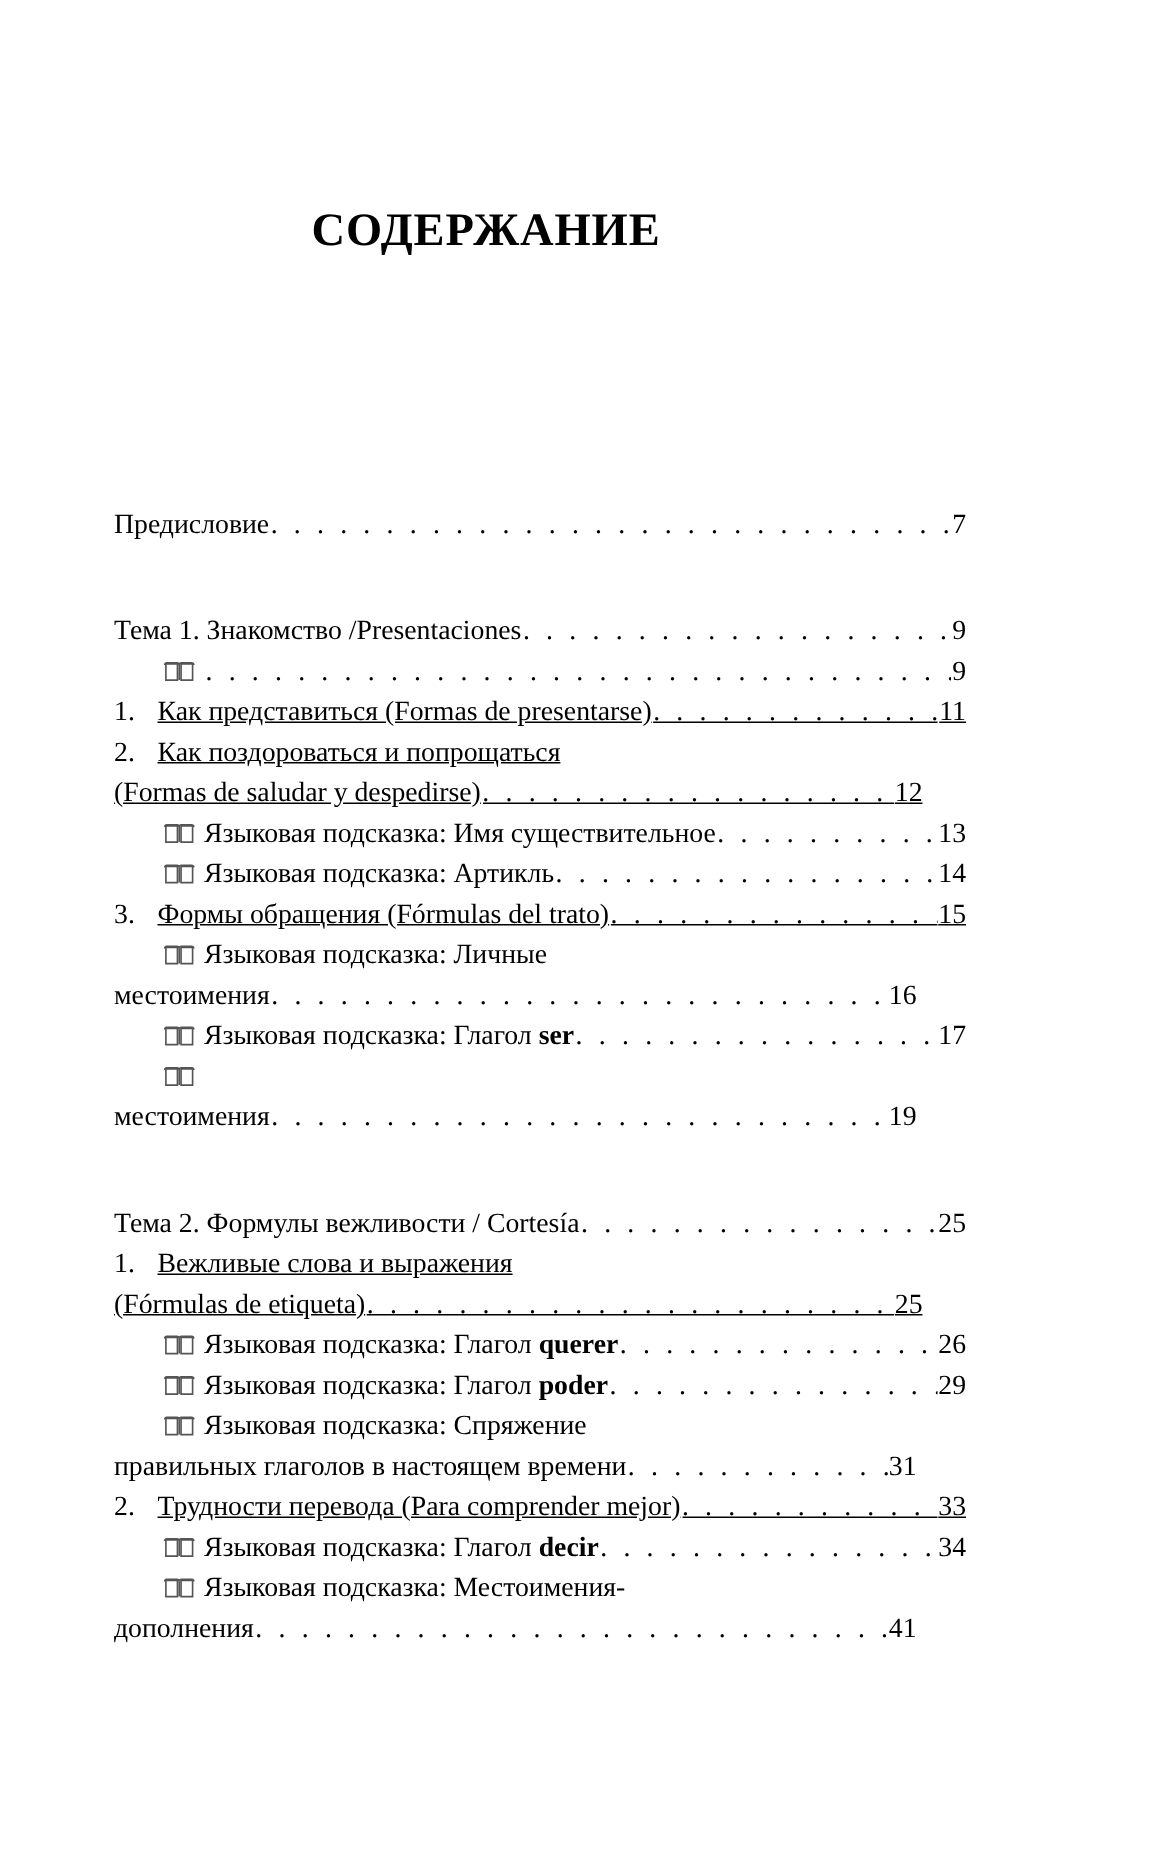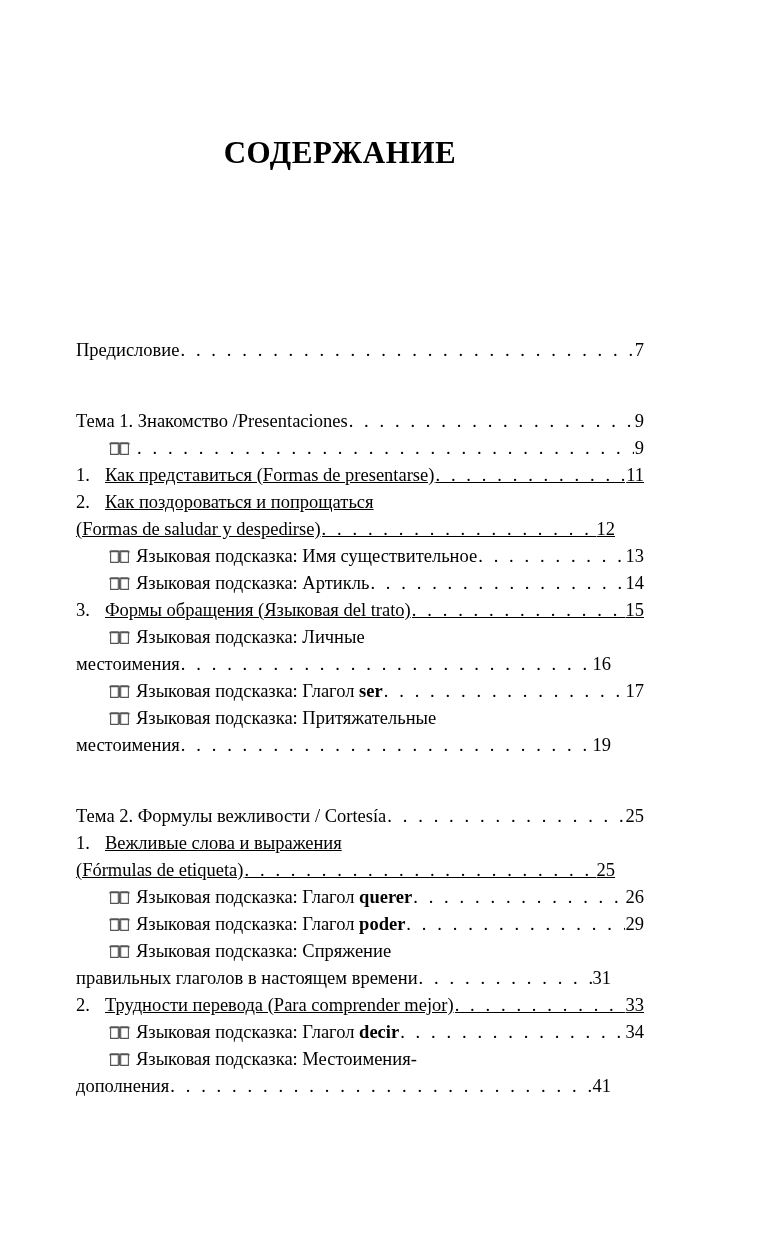--- a/index.html
+++ b/index.html
@@ -21,21 +21,21 @@
     position: absolute;
     left: 0; top: 0;
     width: 768px;
     height: 1241px;
     overflow: hidden;
   }
 
   
   .toc-title {
     position: absolute;
-    left: 16px;
+    left: 0;
     top: 137px;
     width: 648px;
     text-align: center;
     font-size: 31px;
     font-weight: bold;
     letter-spacing: 0.6px;
     line-height: 1;
   }
 
   
@@ -230,21 +230,21 @@
           <span class="leader">. . . . . . . . . . . . . . . . . . . . . . . . . . . . . . . . . . . . . . . . . . . . . . . . . . . . . . . . . . . . . . . . . . . . . . . . . . . . . . . . . . . . . . . . . </span>
           <span class="pg">14</span>
         </div>
       </div>
     </div>
 
     <div class="entry numbered">
       <span class="num">3.</span>
       <div class="body">
         <div class="line">
-          <span class="txt">Формы обращения (Языковая del trato)</span>
+          <span class="txt">Формы обращения (Fórmulas del trato)</span>
           <span class="leader">. . . . . . . . . . . . . . . . . . . . . . . . . . . . . . . . . . . . . . . . . . . . . . . . . . . . . . . . . . . . . . . . . . . . . . . . . . . . . . . . . . . . . . . . . </span>
           <span class="pg">15</span>
         </div>
       </div>
     </div>
 
     <div class="entry tip">
       <div class="body">
         <div class="line noleader">
           <span class="txt"><span class="bookicon"><svg width="21" height="14" viewBox="0 0 21 14" xmlns="http://www.w3.org/2000/svg">
@@ -288,21 +288,21 @@
       <div class="body">
         <div class="line noleader">
           <span class="txt"><span class="bookicon"><svg width="21" height="14" viewBox="0 0 21 14" xmlns="http://www.w3.org/2000/svg">
                   <g fill="none" stroke="#555" stroke-width="1.1">
                     <path d="M1.6 1.6 H9.3 V12.4 H1.6 Z"></path>
                     <path d="M11.7 1.6 H19.4 V12.4 H11.7 Z"></path>
                     <path d="M10.5 2.3 V12.4"></path>
                     <path d="M0.8 2.4 C0.8 1.3 1.4 0.9 2.2 0.9 H9.0 C9.9 0.9 10.5 1.5 10.5 2.3"></path>
                     <path d="M20.2 2.4 C20.2 1.3 19.6 0.9 18.8 0.9 H12.0 C11.1 0.9 10.5 1.5 10.5 2.3"></path>
                   </g>
-                </svg></span><span>Языковая подсказка: Притяжательные</span></span>
+                </svg></span></span>
 
         </div>
         <div class="line cont">
           <span class="txt">местоимения</span>
           <span class="leader">. . . . . . . . . . . . . . . . . . . . . . . . . . . . . . . . . . . . . . . . . . . . . . . . . . . . . . . . . . . . . . . . . . . . . . . . . . . . . . . . . . . . . . . . . </span>
           <span class="pg">19</span>
         </div>
       </div>
     </div>
 

